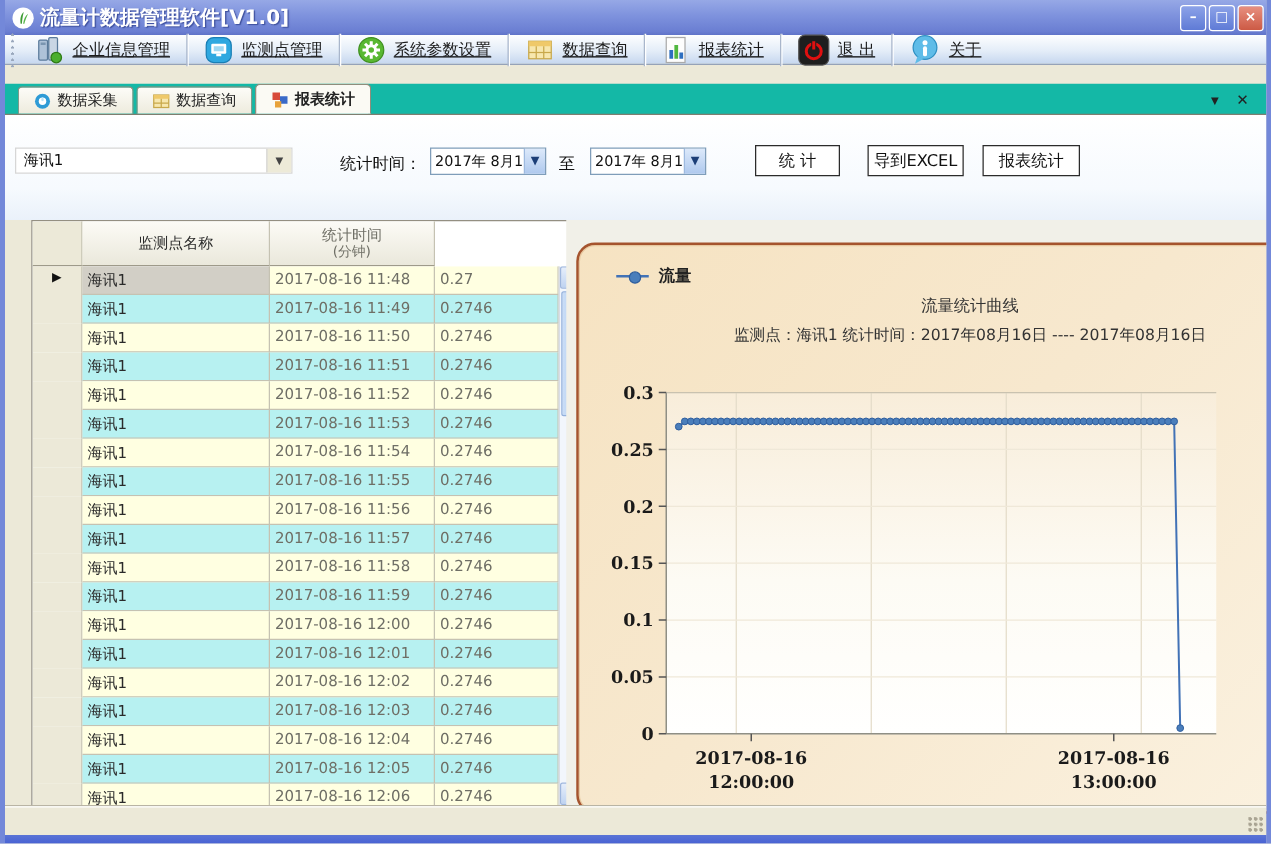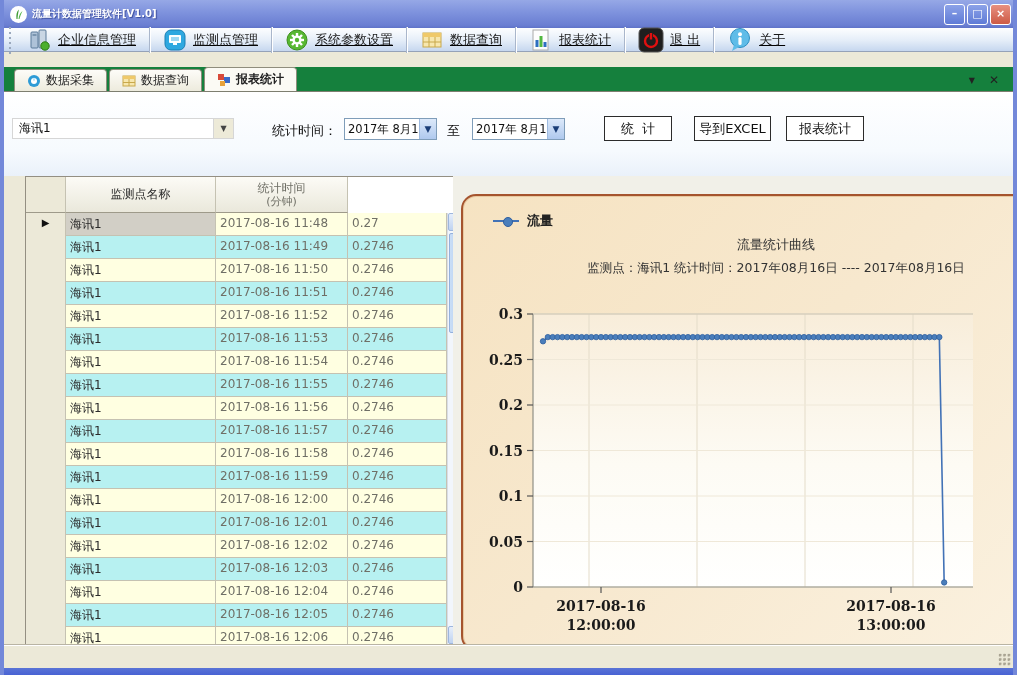--- a/index.html
+++ b/index.html
@@ -6,38 +6,38 @@
   html,body { width:1017px; height:675px; font-family:"DejaVu Sans","Liberation Sans",sans-serif; font-size:12px; }
   #window { position:relative; width:1017px; height:675px; background:#ECE9D8; overflow:hidden;
             border-left:4px solid #7388D9; border-right:4px solid #7388D9; }
   
   #titlebar { position:absolute; left:-4px; top:0; width:1017px; height:28px;
     background:linear-gradient(#93A5E4 0%, #7E92DD 40%, #6densA 100%);
     background:linear-gradient(#96A8E6 0%, #7E92DD 45%, #6A7ED2 90%, #5F73C8 100%);
     display:flex; align-items:center; padding:0 6px; }
   #title-icon { width:17px; height:17px; border-radius:50%; background:#fff; margin:0 5px 0 4px;
     display:flex; align-items:center; justify-content:center; flex:none; }
-  #window-title { color:#fff; font-weight:bold; font-size:10px; text-shadow:1px 1px 1px #3A4C9A; flex:1; }
+  #window-title { color:#fff; font-weight:bold; font-size:16px; text-shadow:1px 1px 1px #3A4C9A; flex:1; }
   .winbtn { width:21px; height:21px; margin-left:2px; border:1px solid #fff; border-radius:3px;
     color:#fff; font-weight:bold; font-size:11px; line-height:18px; text-align:center;
     background:linear-gradient(#8CA2E8,#5F7BD6); cursor:default; }
   .winbtn.close { background:linear-gradient(#E89080,#CC5A45); }
   
   #toolbar { position:absolute; left:0; top:28px; width:1009px; height:24px;
     background:linear-gradient(#FDFEFF 0%, #E4EDF8 55%, #C6D7EF 100%);
     border-bottom:1px solid #95A2B8; display:flex; align-items:center;text-decoration:underline; }
   #toolbar-grip { width:4px; height:28px; margin:0 6px 0 4px;
     background-image:radial-gradient(circle at 2px 2px, #9AA8BD 1px, transparent 1.2px);
     background-size:4px 5px; }
   .tool-btn { display:flex; align-items:center; gap:6px; padding:3px 10px; height:34px; cursor:default; }
   .tool-btn span.lbl { color:#1A1A1A; font-size:13px; white-space:nowrap; }
   .tool-sep { width:1px; height:26px; background:#A9B6CB; margin:0 3px; box-shadow:1px 0 0 #fff; }
   
   #tabstrip { position:absolute; left:0; top:67px; width:1009px; height:25px;
-    background:#15803d; border-bottom:1px solid #7E7E70; display:flex; align-items:flex-end; padding-left:10px; }
+    background:#14b8a6; border-bottom:1px solid #7E7E70; display:flex; align-items:flex-end; padding-left:10px; }
   .tab { display:flex; align-items:center; gap:5px; height:22px; padding:0 12px;
     border:1px solid #8F8D7C; border-bottom:none; border-radius:4px 4px 0 0;
     background:linear-gradient(#FDFCF8,#EDEBDD); margin-right:2px; font-size:12px; color:#222; cursor:default; }
   .tab.active { background:#FBFAF4; font-weight:bold; height:24px; position:relative; z-index:2; }
   #tabstrip-ctl { position:absolute; right:14px; bottom:4px; display:flex; gap:14px; align-items:center;
     color:#222; font-size:11px; font-weight:bold; }
   
   #filterbar { position:absolute; left:0; top:92px; width:1009px; height:84px;
     background:linear-gradient(#FFFFFF 0%, #F6FAFE 70%, #EAF1FA 100%); }
   #station-combo { position:absolute; left:8px; top:26px; width:222px; height:21px; background:#fff;
@@ -48,21 +48,21 @@
   #time-label { position:absolute; left:268px; top:30px; color:#111; font-size:13px; }
   .datepicker { position:absolute; top:26px; height:22px; width:93px; border:1px solid #7F9DB9;
     background:#fff; display:flex; align-items:center; }
   #date-from { left:340px; } #date-to { left:468px; }
   .datepicker .dval { flex:1; overflow:hidden; white-space:nowrap; padding-left:3px; font-size:11.5px; color:#111; }
   .datepicker .dbtn { width:17px; height:20px; flex:none; background:linear-gradient(#DCE9FA,#AFC9EE);
     border-left:1px solid #9EBADF; color:#1B3E77; font-size:9px; line-height:20px; text-align:center; }
   #to-label { position:absolute; left:443px; top:30px; color:#111; font-size:13px; }
   .act-btn { position:absolute; top:24px; height:25px; background:#fff; border:1px solid #2B2B2B;
     font-size:13px; color:#111; text-align:center; font-family:inherit; cursor:default; }
-  #btn-stat { left:600px; width:68px;font-family:Liberation Mono, monospace; } #btn-excel { left:690px; width:77px; } #btn-print { left:782px; width:78px; }
+  #btn-stat { left:600px; width:68px; } #btn-excel { left:690px; width:77px; } #btn-print { left:782px; width:78px; }
   
   #table-wrap { position:absolute; left:21px; top:176px; width:441px; height:469px;
     border:1px solid #948F82; background:#fff; overflow:hidden; display:flex; flex-direction:column; }
   #grid-header { display:flex; height:36px; flex:none; }
   .hcell { background:linear-gradient(#FCFBF6,#EAE8DB); border-right:1px solid #C5C2B2; border-bottom:1px solid #9E9A8A;
     display:flex; flex-direction:column; align-items:center; justify-content:center; color:#111; line-height:1.2; }
   .hcell .sub { font-size:11px; }
   #grid-body { flex:1; overflow:hidden; position:relative; }
   .grow { display:flex; height:23px; }
   .gcell { border-right:1px solid #C5C2B2; border-bottom:1px solid #C5C2B2; padding:3px 4px 0 4px;

